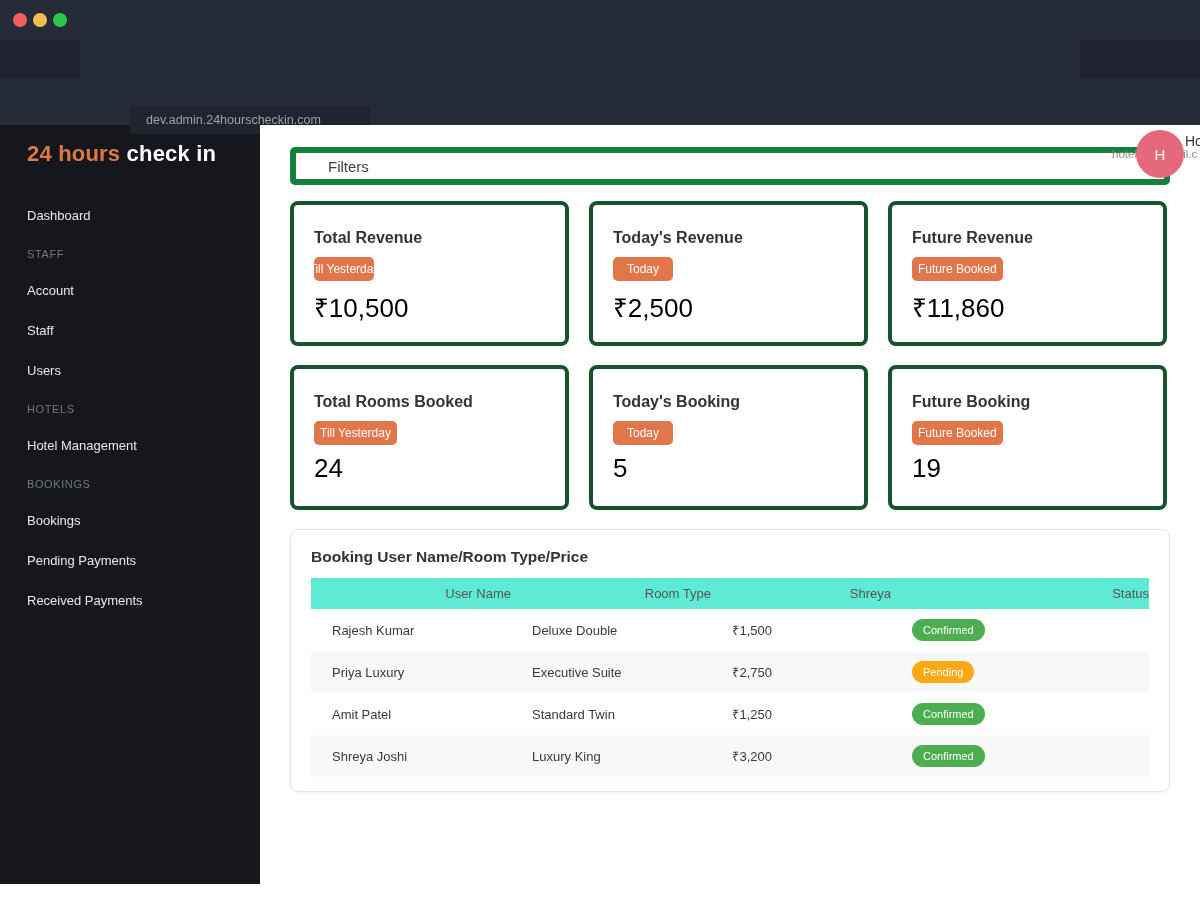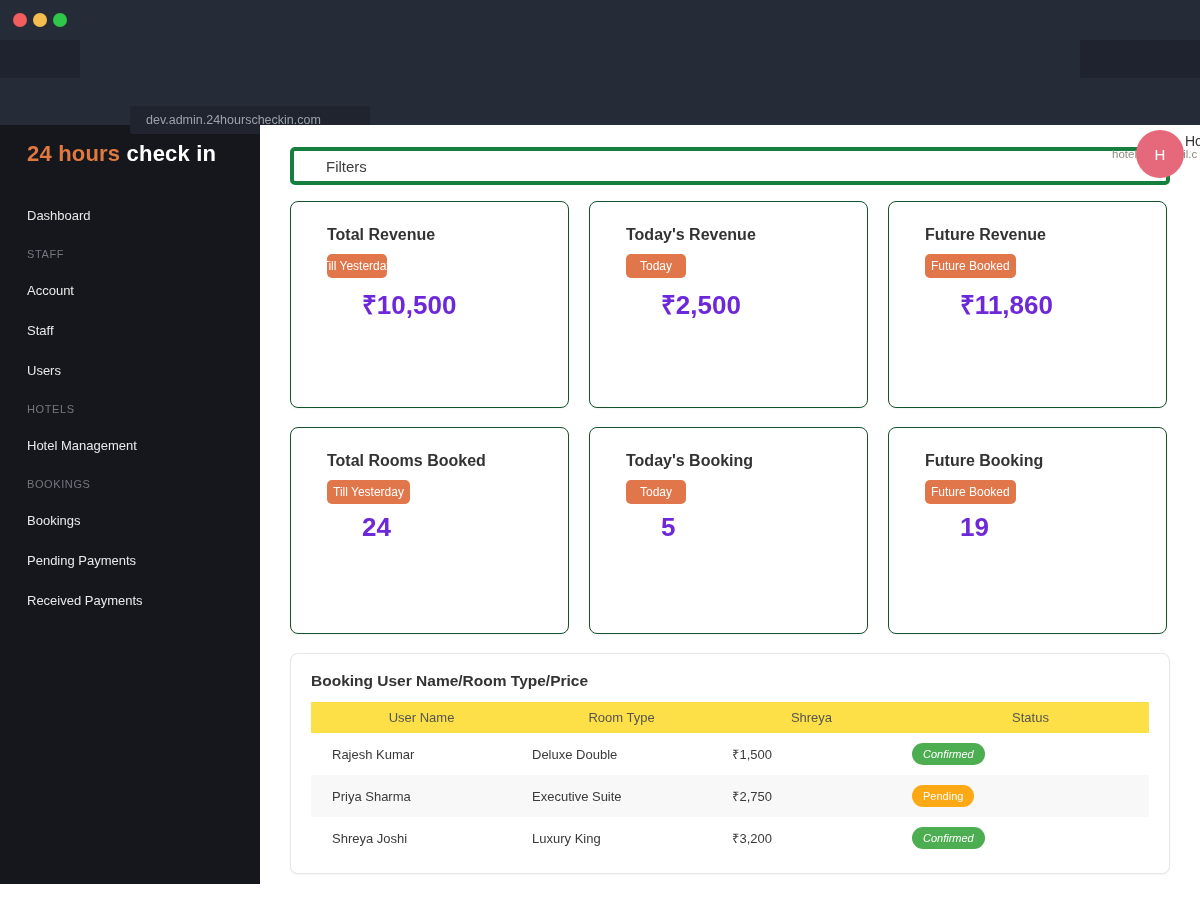--- a/index.html
+++ b/index.html
@@ -36,46 +36,46 @@
   .user-name  { position:absolute; left:925px; top:8px;  font-size:14px; color:#333;
     white-space:nowrap; }
   .user-email { position:absolute; left:852px; top:23px; font-size:11.5px; color:#8d8d82;
     white-space:nowrap; }
   .avatar { position:absolute; left:876px; top:5px; width:48px; height:48px; border-radius:50%;
     background:var(--avatar-pink); color:#fff; font-size:15px; display:flex;
     align-items:center; justify-content:center; z-index:2; cursor:pointer; }
 
   
   .main { flex:1; background:#fff; padding:22px 30px; overflow:hidden; }
-  .filters { height:38px; border:4px solid #15803d; border-radius:5px;
+  .filters { height:38px; border:6px solid #15803d; border-radius:5px;
     display:flex; align-items:center; padding-left:32px; font-size:15px; color:#3d3d3d;
     margin-bottom:16px; cursor:pointer; background:#fff; }
 
   .cards { display:flex; flex-wrap:wrap; column-gap:20px; row-gap:19px; }
-  .card { width:279px; height:207px; border:1px solid #14532d; border-radius:8px;
-    padding:24px 36px; background:#fff; box-shadow:0 1px 2px rgba(0,0,0,.05); }
+  .card { width:279px; height:145px; border:4px solid #14532d; border-radius:8px;
+    padding:24px 20px; background:#fff; box-shadow:0 1px 2px rgba(0,0,0,.05); }
   .card-title { font-size:16px; font-weight:bold; color:#333; }
   .badge { display:inline-flex; align-items:center; justify-content:center;
     background:var(--accent-orange); color:#fff; font-size:12px; border-radius:5px;
     height:24px; min-width:60px; padding:0 6px; margin-top:10px; white-space:nowrap; }
   .badge.clipped { width:60px; min-width:0; padding:0; overflow:hidden; }
-  .card-value { font-size:26px; font-weight:bold; color:#6d28d9; margin-top:8px;margin-left:35px; }
+  .card-value { font-size:26px; font-weight:normal; color:#000000; margin-top:8px; }
 
   .table-card { margin-top:19px; border:1px solid #e7e7e7; border-radius:8px;
     padding:18px 20px 14px; background:#fff; box-shadow:0 1px 2px rgba(0,0,0,.05); }
   .table-title { font-size:15.5px; font-weight:bold; color:#333; }
   table { width:100%; border-collapse:collapse; margin-top:12px; }
-  th { background:#fde047; text-align:center; font-weight:normal; color:#555;
+  th { background:#5eead4; text-align:right; font-weight:normal; color:#555;
     font-size:13px; padding:8px 0 8px 21px; }
   th:nth-child(1){ width:200px; } th:nth-child(2){ width:200px; } th:nth-child(3){ width:180px; }
   td { font-size:13px; color:#3a3a3a; padding:10px 0 10px 21px; }
   tbody tr:nth-child(even){ background:#f8f8f8; }
   .pill { display:inline-block; font-size:11px; color:#fff; padding:5px 11px;
     border-radius:12px; line-height:12px; }
-  .pill-confirmed { background:var(--status-confirmed);font-style:italic; }
+  .pill-confirmed { background:var(--status-confirmed); }
   .pill-pending   { background:var(--status-pending); }
 </style>
 </head>
 <body>
 
 <div class="chrome">
   <span class="dot dot-red"></span>
   <span class="dot dot-yellow"></span>
   <span class="dot dot-green"></span>
   <div class="tab-left"></div>
@@ -185,28 +185,36 @@
               <tr>
                 <td>Rajesh Kumar</td>
                 <td>Deluxe Double</td>
                 <td>₹1,500</td>
                 <td>
                   <span class="pill pill-confirmed">Confirmed</span>
                 </td>
               </tr>
 
               <tr>
-                <td>Priya Sharma</td>
+                <td>Priya Luxury</td>
                 <td>Executive Suite</td>
                 <td>₹2,750</td>
                 <td>
                   <span class="pill pill-pending">Pending</span>
                 </td>
               </tr>
 
+              <tr>
+                <td>Amit Patel</td>
+                <td>Standard Twin</td>
+                <td>₹1,250</td>
+                <td>
+                  <span class="pill pill-confirmed">Confirmed</span>
+                </td>
+              </tr>
 
               <tr>
                 <td>Shreya Joshi</td>
                 <td>Luxury King</td>
                 <td>₹3,200</td>
                 <td>
                   <span class="pill pill-confirmed">Confirmed</span>
                 </td>
               </tr>
             </tbody>

